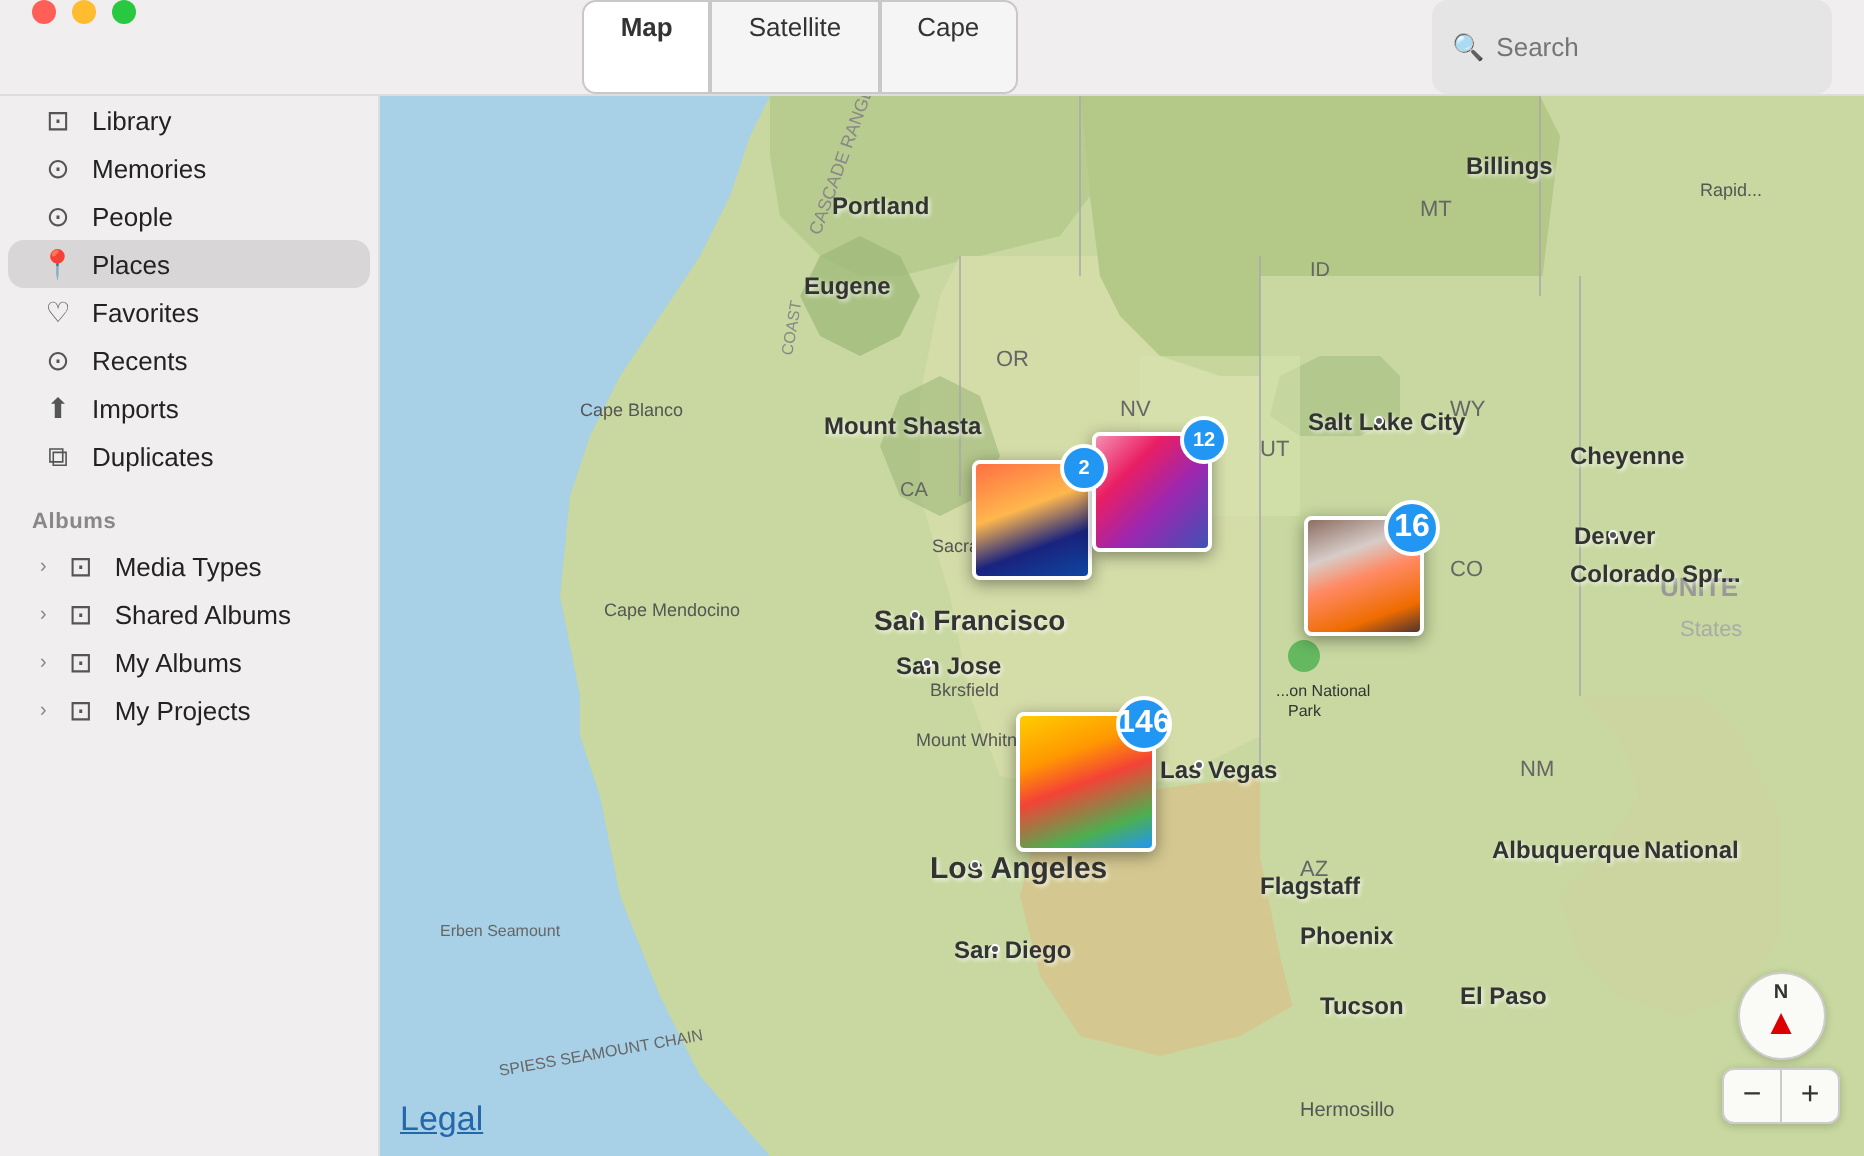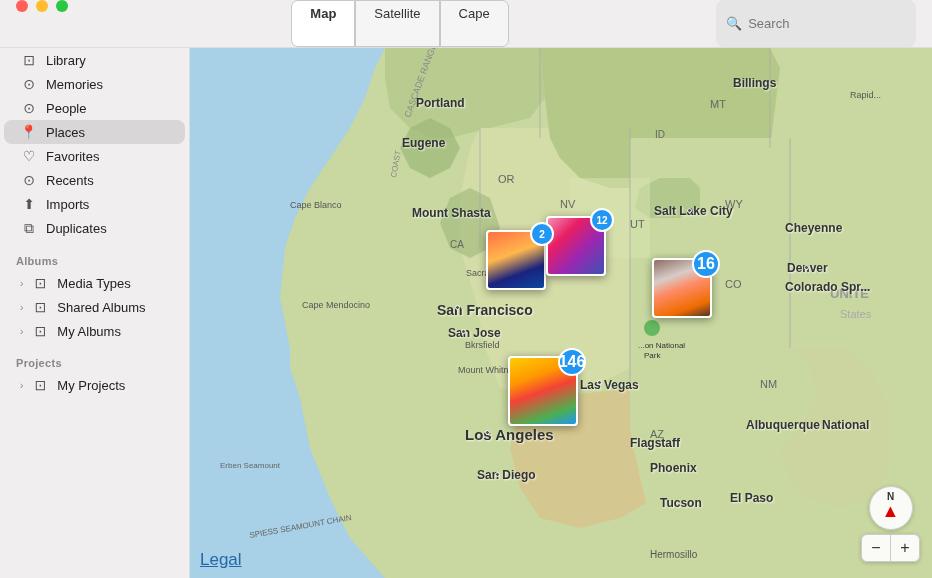--- a/index.html
+++ b/index.html
@@ -202,21 +202,20 @@
     <span class="chevron">›</span>
     <span class="sidebar-item-icon">⊡</span>
     <span>Shared Albums</span>
   </div>
   <div class="sidebar-group-item">
     <span class="chevron">›</span>
     <span class="sidebar-item-icon">⊡</span>
     <span>My Albums</span>
   </div>
 
-  <div class="sidebar-section-label">Projects</div>
 
   <div class="sidebar-group-item">
     <span class="chevron">›</span>
     <span class="sidebar-item-icon">⊡</span>
     <span>My Projects</span>
   </div>
 </div>
 
 <div class="map-container">
 

